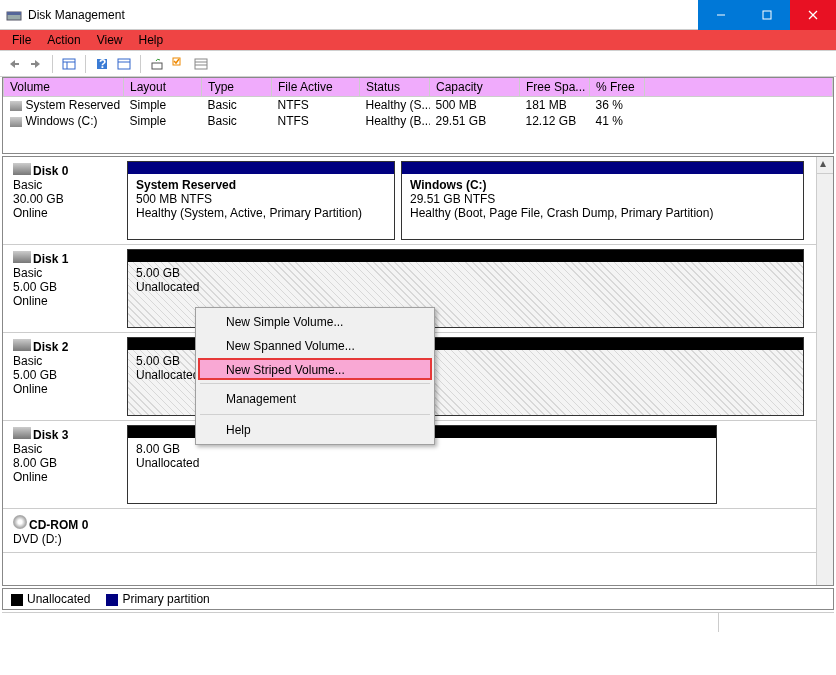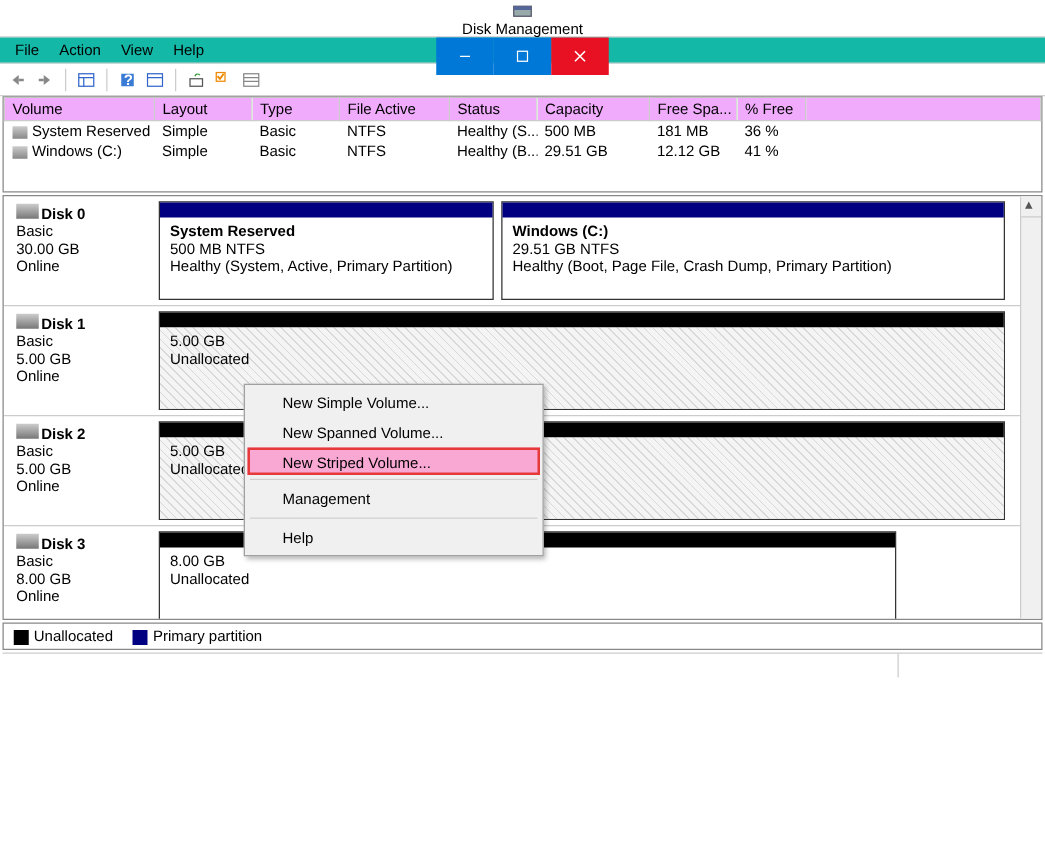--- a/index.html
+++ b/index.html
@@ -7,34 +7,34 @@
 
 .titlebar { height: 30px; background: #fff; display: flex; align-items: center; border-bottom: 1px solid #ccc; }
 .titlebar .title-icon { width: 16px; height: 16px; margin: 0 6px; }
 .titlebar .title-text { flex: 1; font-size: 12px; color: #000; }
 .titlebar .win-buttons { display: flex; align-items: center; }
 .titlebar .win-btn { width: 46px; height: 30px; display: flex; align-items: center; justify-content: center; color: #000; }
 .titlebar .win-btn.close { background: #e81123; color: #fff; }
 .titlebar .win-btn.min, .titlebar .win-btn.max { background: #0078d7; color: #fff; }
 .bluebar { background: #0078d7; }
 
-.menubar { height: 21px; background: #14b8a6; border-bottom: 1px solid #d0d0d0; display: flex; align-items: center; padding: 0 4px; }
+.menubar { height: 21px; background: #ef4444; border-bottom: 1px solid #d0d0d0; display: flex; align-items: center; padding: 0 4px; }
 .menubar .menu-item { padding: 0 8px; height: 19px; line-height: 19px; cursor: default; }
 
 .toolbar { height: 26px; background: #fff; border-bottom: 1px solid #d0d0d0; display: flex; align-items: center; padding: 0 4px; gap: 2px; }
 .toolbar .tbtn { width: 20px; height: 20px; display: flex; align-items: center; justify-content: center; border: 1px solid transparent; }
 .toolbar .tsep { width: 1px; height: 18px; background: #ccc; margin: 0 4px; }
 
 .volumelist { border: 1px solid #888; margin: 0 2px 2px 2px; }
 .volumelist table { width: 100%; border-collapse: collapse; table-layout: fixed; }
 .volumelist th { text-align: left; background: #f0abfc; border: 1px solid #ccc; border-top: none; padding: 2px 6px; font-weight: normal; height: 18px; white-space: nowrap; overflow: hidden; }
 .volumelist td { padding: 1px 6px; white-space: nowrap; overflow: hidden; }
 .volumelist .volcell .vicon { display: inline-block; width: 12px; height: 10px; background: linear-gradient(#ccc,#888); margin-right: 4px; vertical-align: middle; }
 
-.graphpane { position: relative; border: 1px solid #888; margin: 0 2px; height: 340px; overflow: hidden; }
+.graphpane { position: relative; border: 1px solid #888; margin: 0 2px; height: 430px; overflow: hidden; }
 .graphpane .scrollbar { position: absolute; right: 0; top: 0; bottom: 0; width: 17px; background: #f0f0f0; border-left: 1px solid #ccc; }
 .graphpane .scrollbar .thumb-up { position: absolute; top: 0; height: 17px; left: 0; right: 0; background: #f0f0f0; border-bottom: 1px solid #ccc; }
 .graphpane .scrollbar .thumb-up::after { content: "▴"; position: absolute; left: 3px; top: -1px; color: #555; }
 .diskrow { display: flex; border-bottom: 1px solid #ccc; min-height: 88px; padding: 4px; }
 .diskrow.small { min-height: 38px; }
 .diskinfo { width: 120px; flex-shrink: 0; padding: 2px 6px; }
 .diskinfo .diskname { font-weight: bold; }
 .diskinfo .diskicon { display: inline-block; width: 18px; height: 12px; background: linear-gradient(#ccc,#777); margin-right: 2px; }
 .diskinfo .cdicon { display: inline-block; width: 14px; height: 14px; background: radial-gradient(circle,#fff 20%,#aaa 60%); border-radius: 50%; margin-right: 2px; }
 .parts { flex: 1; display: flex; gap: 6px; margin-right: 8px; }
@@ -57,21 +57,21 @@
 .statusbar::before { content:""; display:block; border-left:1px solid #ccc; height:100%; margin-left: 86%; }
 
 .context-menu { position: absolute; left: 195px; top: 307px; width: 240px; background: #f0f0f0; border: 1px solid #a0a0a0; box-shadow: 2px 2px 4px rgba(0,0,0,0.3); z-index: 100; padding: 2px; }
 .context-menu .cm-item { height: 24px; line-height: 24px; padding: 0 10px 0 28px; cursor: default; }
 .context-menu .cm-sep { height: 1px; background: #d0d0d0; margin: 3px 2px; }
 .context-menu .cm-item.hl { background: #f9a8d4; border: 2px solid #e63939; padding: 0 8px 0 26px; height: 22px; line-height: 20px; }
 </style>
 </head>
 <body>
 
-<div class="titlebar bluebar" style="background:#fff;flex-direction:column;">
+<div class="titlebar bluebar" style="background:#fff;">
   <span class="title-icon">
     <svg width="16" height="16">
         <rect x="1" y="5" width="14" height="8" fill="#9aa" stroke="#556"></rect>
         <rect x="1" y="5" width="14" height="3" fill="#569"></rect>
       </svg>
   </span>
   <span class="title-text">Disk Management</span>
   <div class="win-buttons">
     <div class="win-btn min">
         <svg width="10" height="10">

